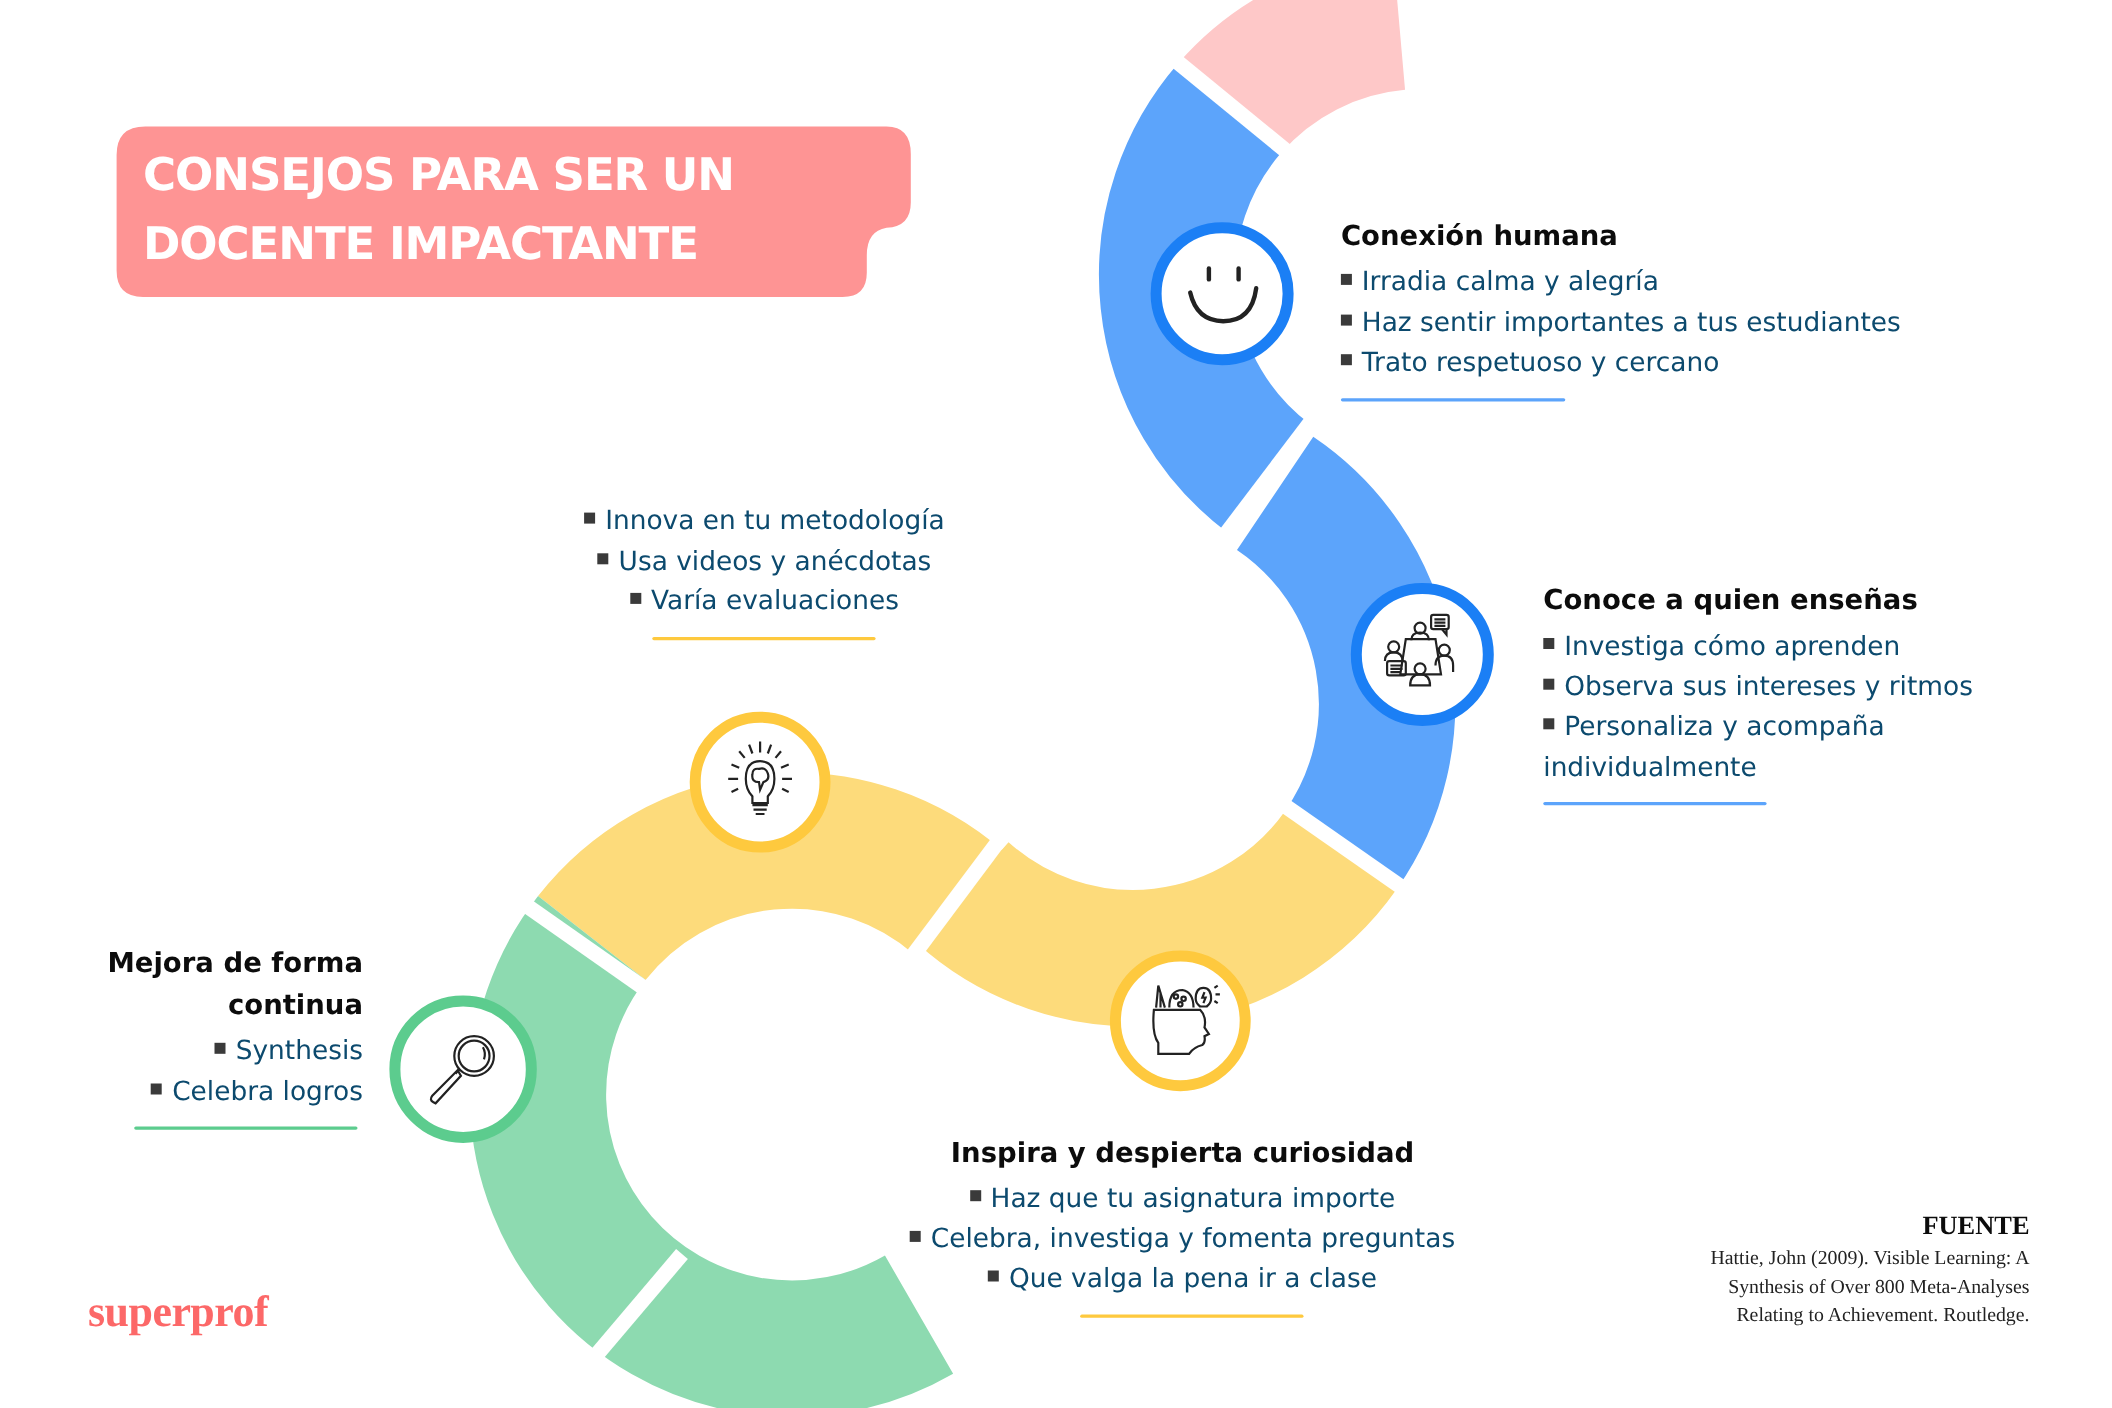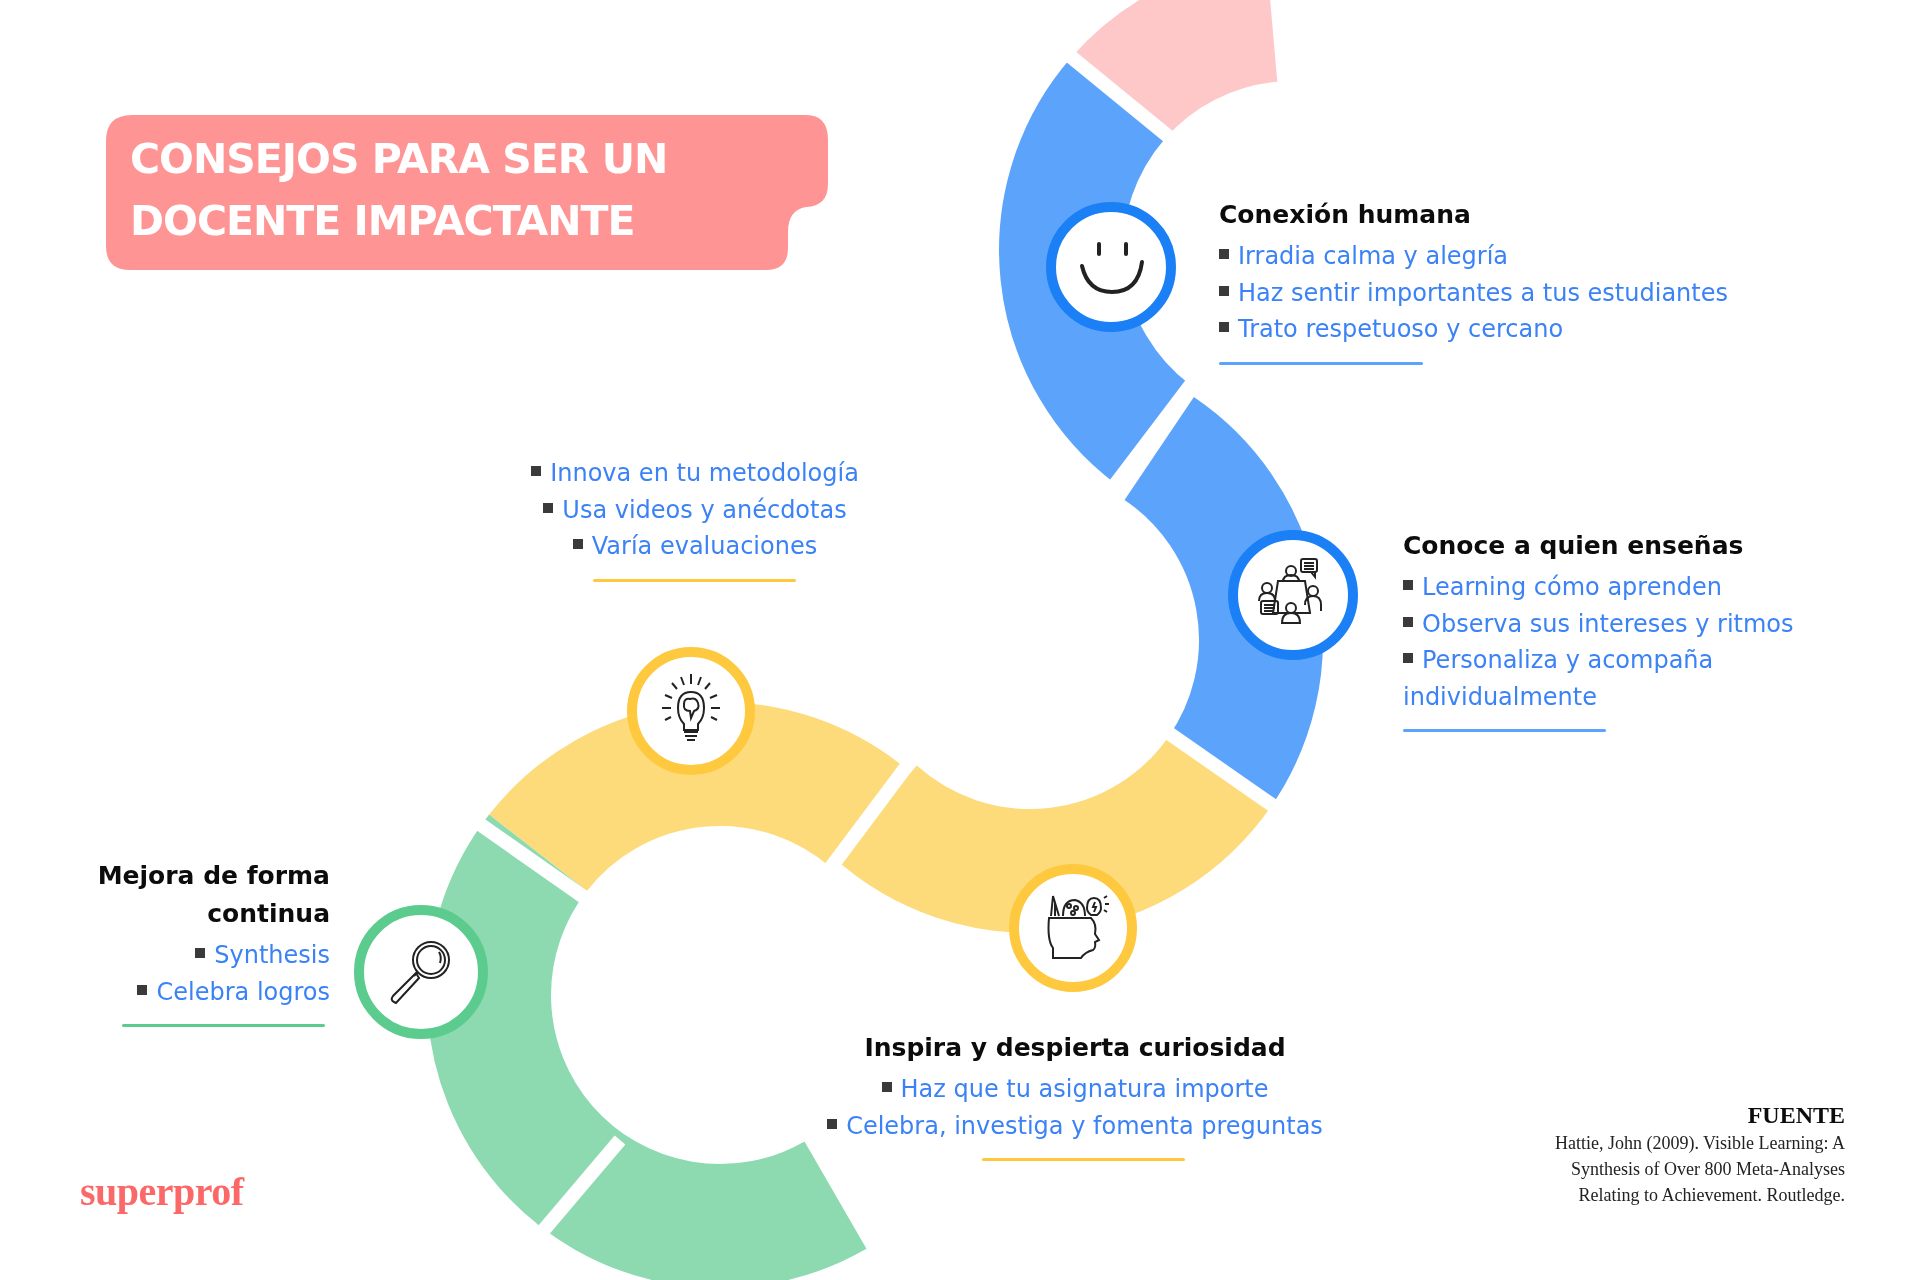--- a/index.html
+++ b/index.html
@@ -3,21 +3,21 @@
 <meta charset="utf-8">
 <style>
   html, body { margin: 0; padding: 0; }
   body { width: 1920px; height: 1280px; position: relative; overflow: hidden; background: #ffffff; font-family: "DejaVu Sans", sans-serif; color: #111; }
   svg.road { position: absolute; left: 0; top: 0; }
   .title-box { position: absolute; left: 0; top: 0; }
   .title-text { position: absolute; left: 130px; top: 128px; font-family: "DejaVu Sans", sans-serif; font-weight: bold; color: #ffffff; font-size: 41px; line-height: 62px; letter-spacing: -1px; white-space: nowrap; }
   .block { position: absolute; font-family: "DejaVu Sans", sans-serif; }
   .block h2 { margin: 0; font-size: 25px; font-weight: bold; color: #0c0c0c; line-height: 38px; }
   .block .items { margin: 4px 0 0 0; padding: 0; list-style: none; }
-  .block .items li { font-size: 24px; color: #3b82f6; line-height: 36.5px; white-space: nowrap; }
+  .block .items li { font-size: 24px; color: #0c4a6e; line-height: 36.5px; white-space: nowrap; }
   .block .items li .sq { display: inline-block; width: 10px; height: 10px; background: #3a3a3a; margin-right: 9px; vertical-align: 5px; }
   .block .rule { height: 3px; border-radius: 2px; margin-top: 14px; }
   .left-al { text-align: left; }
   .center-al { text-align: center; }
   .right-al { text-align: right; }
   .source { position: absolute; right: 75px; top: 1100px; text-align: right; font-family: Liberation Serif, serif; }
   .source .src-title { font-weight: bold; font-size: 24px; color: #0c0c0c; line-height: 30px; }
   .source .src-line { font-size: 18px; color: #222; line-height: 26px; white-space: nowrap; }
   .brand { position: absolute; left: 80px; top: 1152px; font-family: Liberation Serif, serif; font-weight: bold; font-size: 40px; letter-spacing: -0.5px; margin-top: 16px; }
   .icon-circle { position: absolute; border-radius: 50%; background: #fff; box-sizing: border-box; display: flex; align-items: center; justify-content: center; }
@@ -140,21 +140,21 @@
     <li><span class="sq"></span><span>Irradia calma y alegría</span></li>
     <li><span class="sq"></span><span>Haz sentir importantes a tus estudiantes</span></li>
     <li><span class="sq"></span><span>Trato respetuoso y cercano</span></li>
   </ul>
   <div class="rule" style="width:204px;background:#5ca4fb;"></div>
 </div>
 
 <div class="block left-al" style="left:1403px;top:527px;">
   <h2>Conoce a quien enseñas</h2>
   <ul class="items">
-    <li><span class="sq"></span><span>Learning cómo aprenden</span></li>
+    <li><span class="sq"></span><span>Investiga cómo aprenden</span></li>
     <li><span class="sq"></span><span>Observa sus intereses y ritmos</span></li>
     <li><span class="sq"></span><span>Personaliza y acompaña</span></li>
     <li>individualmente</li>
   </ul>
   <div class="rule" style="width:203px;background:#5ca4fb;"></div>
 </div>
 
 <div class="block center-al" style="left:495px;top:451px;width:400px;">
   <ul class="items">
     <li><span class="sq"></span><span>Innova en tu metodología</span></li>
@@ -172,20 +172,21 @@
     <li><span class="sq"></span><span>Celebra logros</span></li>
   </ul>
   <div class="rule" style="width:203px;margin-left:82px;background:#5ccc8e;"></div>
 </div>
 
 <div class="block center-al" style="left:825px;top:1029px;width:500px;">
   <h2>Inspira y despierta curiosidad</h2>
   <ul class="items">
     <li><span class="sq"></span><span>Haz que tu asignatura importe</span></li>
     <li><span class="sq"></span><span>Celebra, investiga y fomenta preguntas</span></li>
+    <li><span class="sq"></span><span>Que valga la pena ir a clase</span></li>
   </ul>
   <div class="rule" style="width:203px;margin-left:157px;background:#fec93e;"></div>
 </div>
 
 <div class="source">
   <div class="src-title">FUENTE</div>
   <div class="src-line">Hattie, John (2009). Visible Learning: A</div>
   <div class="src-line">Synthesis of Over 800 Meta-Analyses</div>
   <div class="src-line">Relating to Achievement. Routledge.</div>
 </div>

